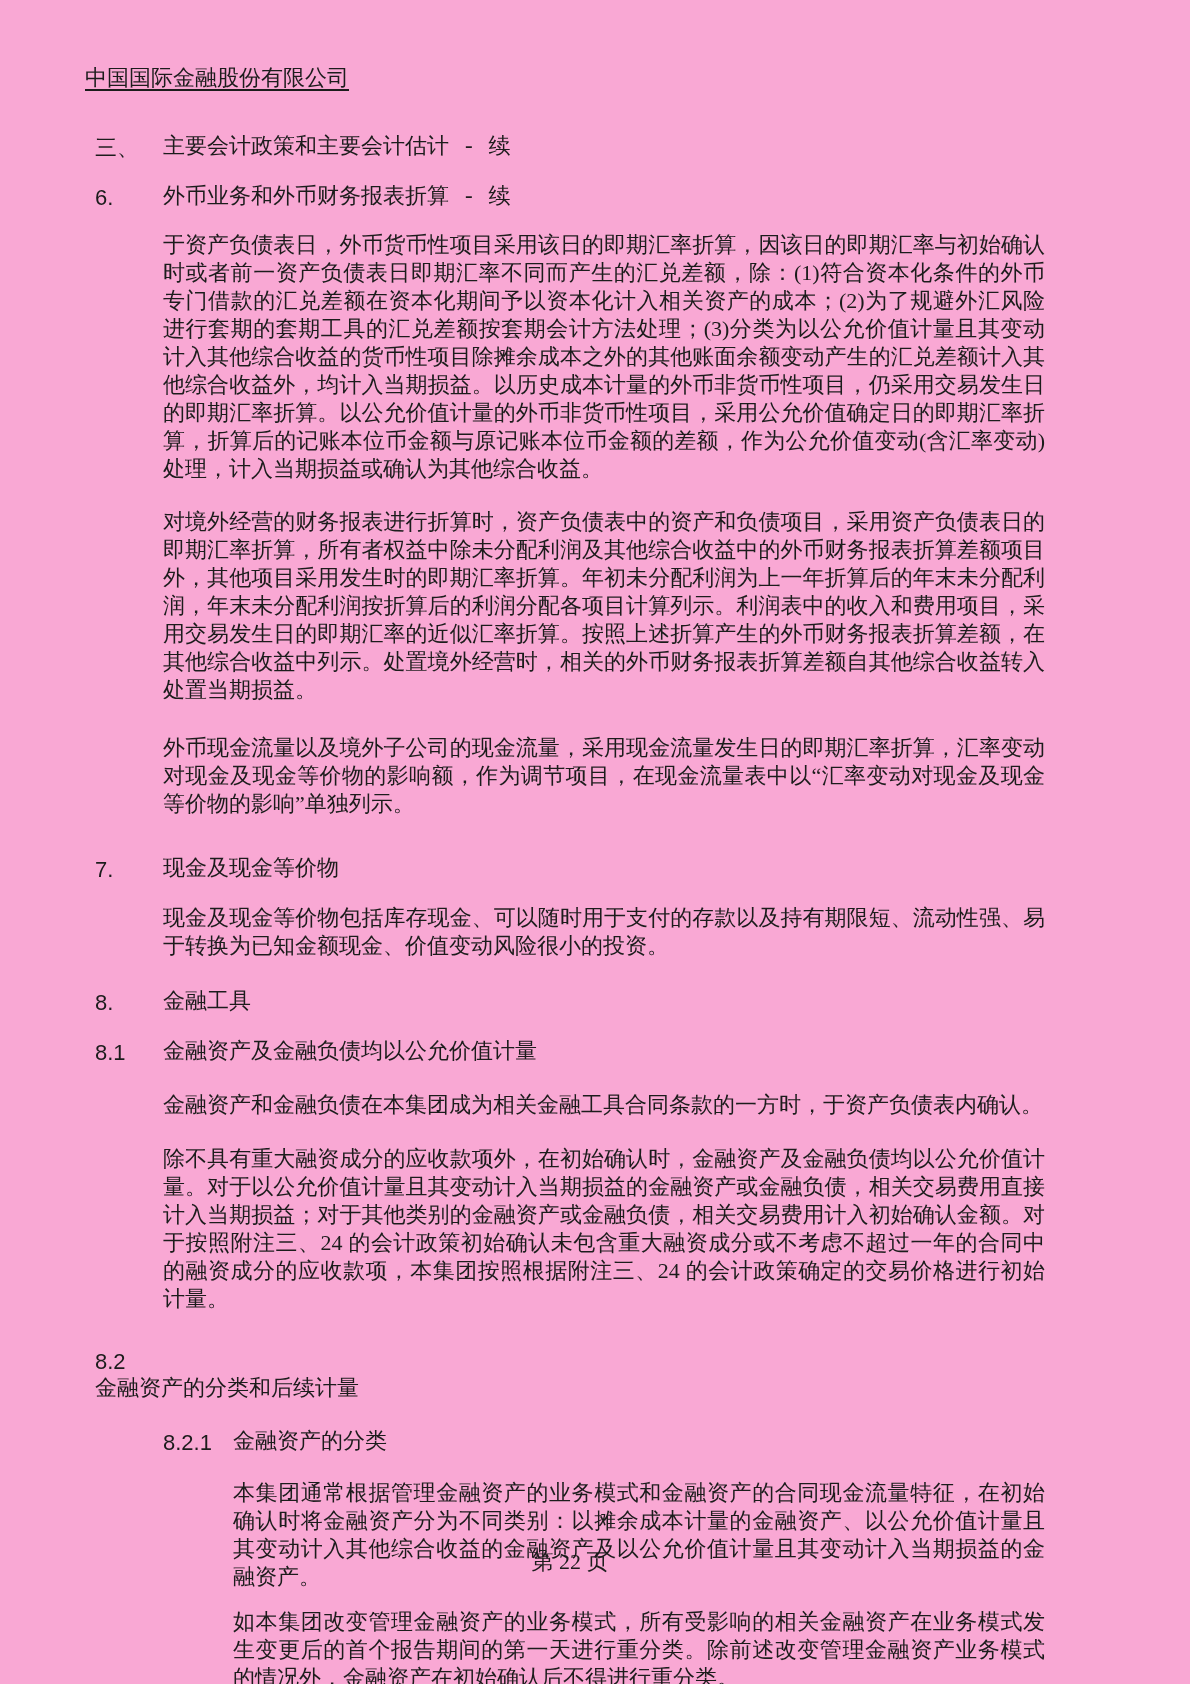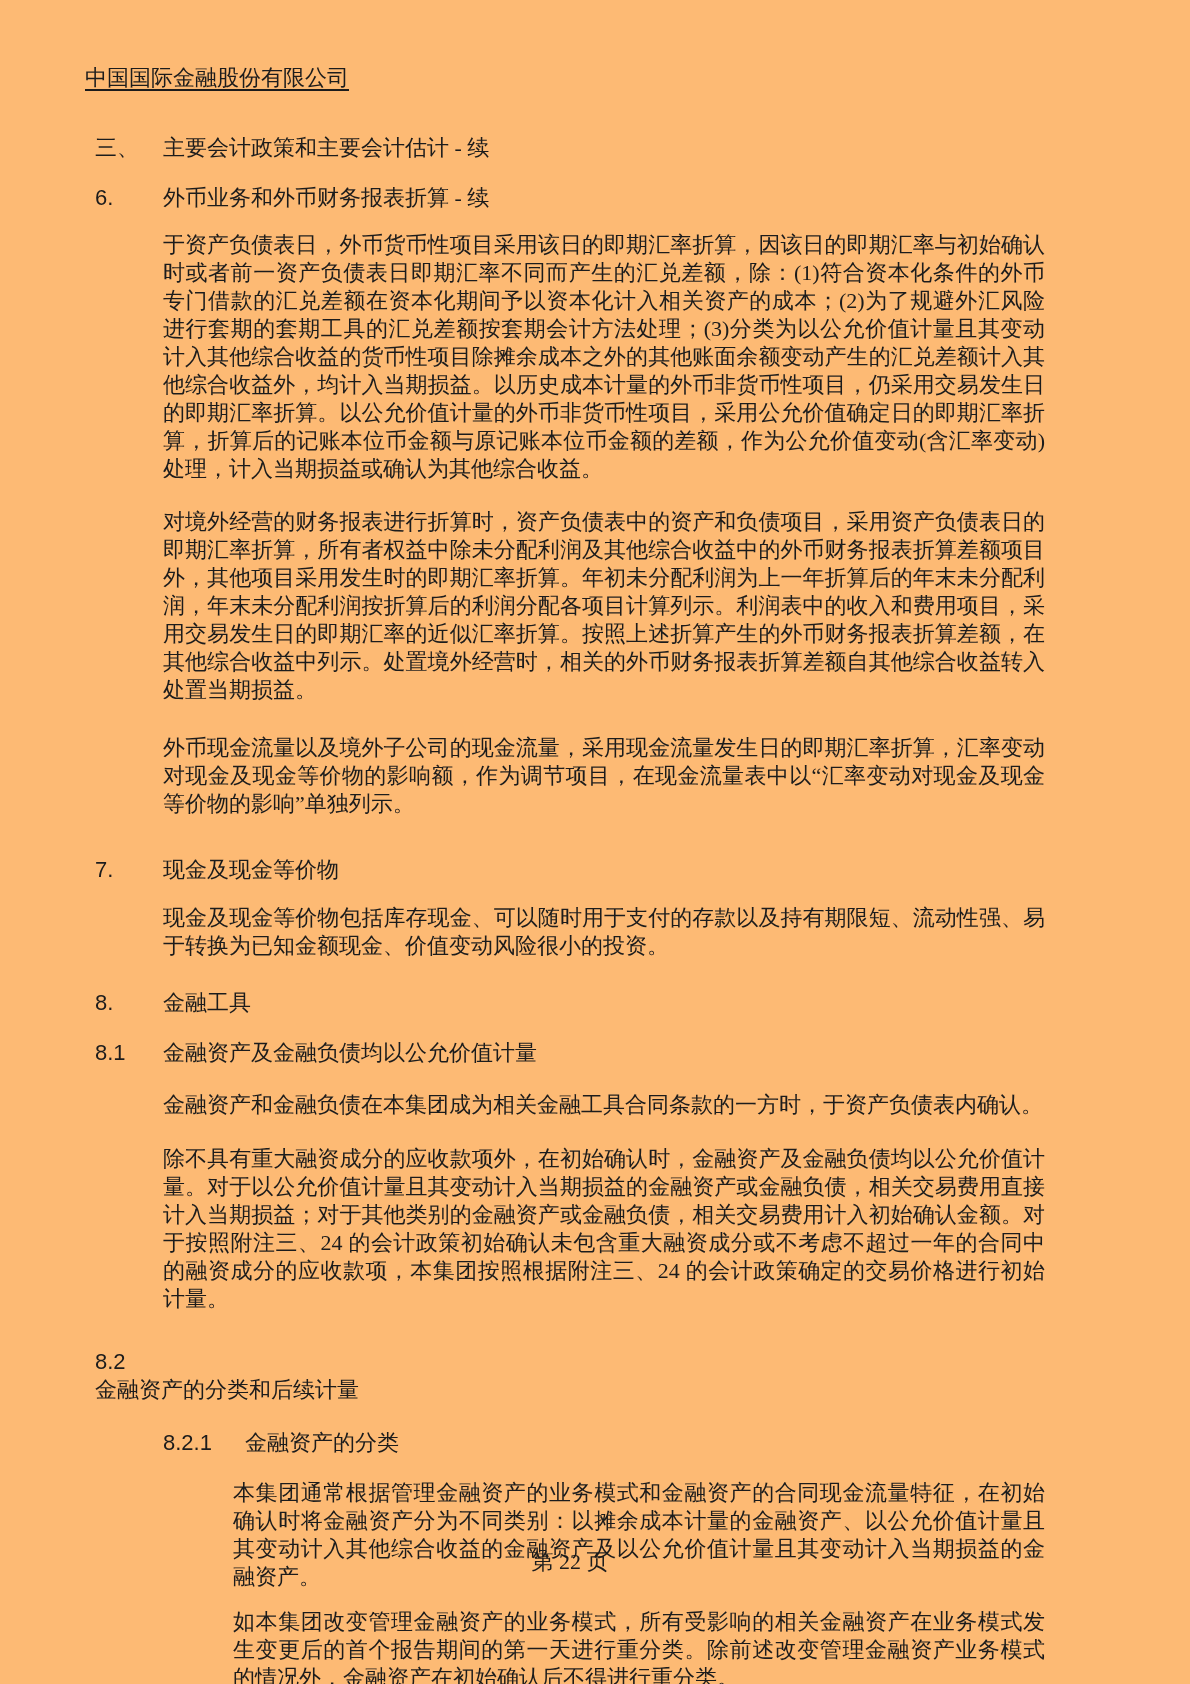--- a/index.html
+++ b/index.html
@@ -4,21 +4,21 @@
 <style>
   html, body {
     margin: 0;
     padding: 0;
     background: #ffffff;
   }
   .page {
     position: relative;
     width: 1190px;
     height: 1684px;
-    background: #fdba74;
+    background: #f9a8d4;
     box-sizing: border-box;
     padding: 64px 145px 0 95px;
     font-family: "Liberation Serif", "DejaVu Serif", serif;
     color: #1c1c1c;
     font-size: 22px;
     line-height: 28px;
   }
   .company-header {
     margin-left: -10px;
     text-decoration: underline;
@@ -26,21 +26,21 @@
     margin-bottom: 42px;
     white-space: nowrap;
   }
   .sec-row { display: flex; }
   .sec-num {
     width: 68px;
     flex: none;
     font-family: "Liberation Sans", "DejaVu Sans", sans-serif;
     font-size: 22px;
   }
-  .sec-title { flex: 1; }
+  .sec-title { flex: 1; font-family: Liberation Mono, monospace; }
   .para {
     margin: 0 0 0 68px;
     text-align: justify;
   }
   .sub-row { display: flex; margin-left: 68px; }
   .sub-num {
     width: 70px;
     flex: none;
     font-family: "Liberation Sans", "DejaVu Sans", sans-serif;
     font-size: 22px;
@@ -59,21 +59,21 @@
   .p-6-1    { margin-bottom: 25px; }
   .p-6-2    { margin-bottom: 30px; }
   .p-6-3    { margin-bottom: 38px; }
   .h-7      { margin-bottom: 20px; }
   .p-7-1    { margin-bottom: 29px; }
   .h-8      { margin-bottom: 22px; }
   .h-8-1    { margin-bottom: 24px; }
   .p-8-1-1  { margin-bottom: 26px; }
   .p-8-1-2  { margin-bottom: 35px; }
   .h-8-2    { margin-bottom: 25px; flex-direction: column; }
-  .h-8-2-1  { margin-bottom: 22px; gap: 12px; }
+  .h-8-2-1  { margin-bottom: 22px; }
   .p-8-2-1a { margin-bottom: 17px; }
   .p-8-2-1b { margin-bottom: 0; }
 </style>
 </head>
 <body>
 
 <div class="page">
 
   <div class="company-header">中国国际金融股份有限公司</div>
 

